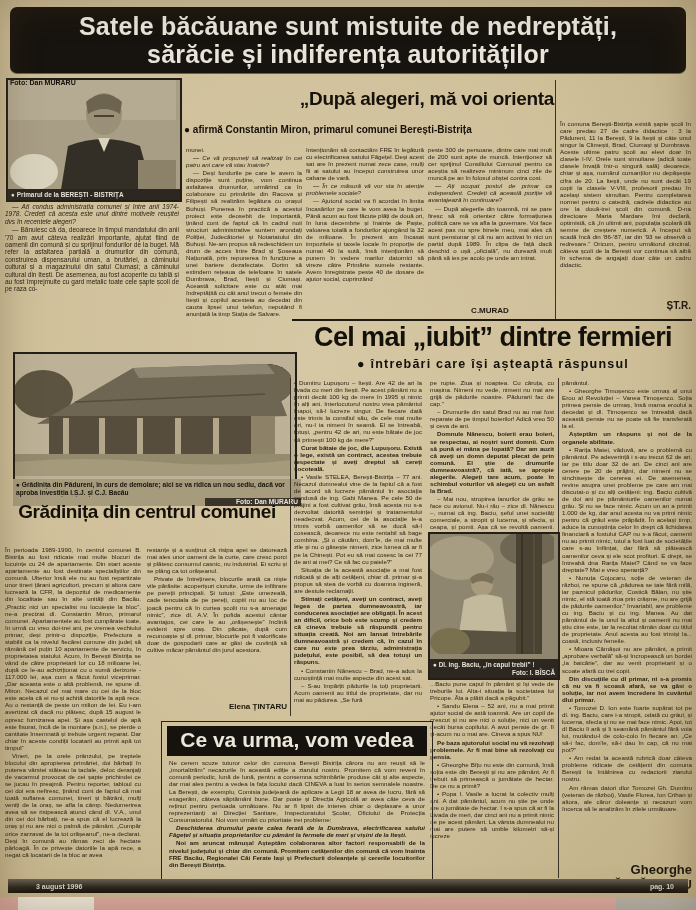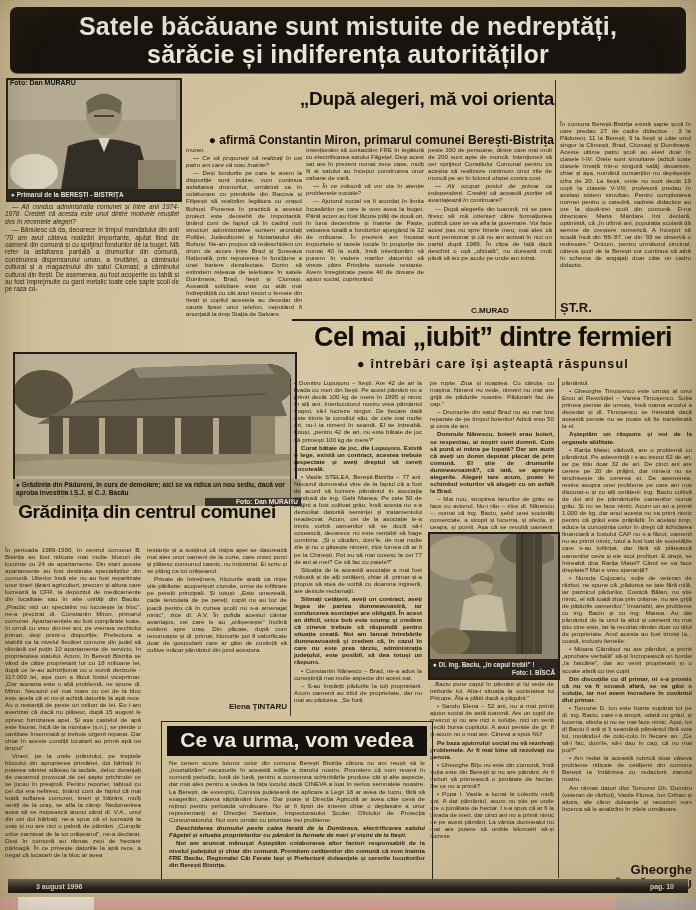--- a/index.html
+++ b/index.html
@@ -17,21 +17,21 @@
   .col{position:absolute;font-size:6.2px;line-height:1.14;text-align:justify;color:#241e13;overflow:hidden;}
   .para{margin:0 0 1px 0;text-indent:7px;}
   .para.ni{text-indent:0;}
   .para.i{font-style:italic;}
   .para.b{font-weight:bold;}
   .para.bi{font-weight:bold;font-style:italic;}
   .sig{position:absolute;font-weight:bold;font-size:8px;color:#1d1810;}
   
   .iv-head{position:absolute;left:184px;top:70px;width:370px;text-align:right;color:#16110a;margin-top:18px;}
   .iv-head .l{font-weight:bold;font-size:19px;line-height:1.12;letter-spacing:-.3px;white-space:nowrap;}
-  .iv-sub{position:absolute;left:184px;top:133px;width:370px;text-align:right;font-weight:bold;font-size:12px;color:#16110a;}
+  .iv-sub{position:absolute;left:184px;top:124px;width:370px;text-align:left;font-weight:bold;font-size:10px;color:#16110a;}
   
   .photo-box{position:absolute;border:2px solid #241f16;background:#a89d85;}
   .photo-credit{position:absolute;font-weight:bold;font-size:7px;color:#14100a;}
   .cap-bar{position:absolute;left:0;right:0;bottom:0;background:#2c2720;color:#e7e2d6;
         font-weight:bold;font-size:6.4px;line-height:1.15;padding:2px 3px;}
   
   .school-title{position:absolute;left:558px;top:80px;width:134px;text-align:center;font-weight:bold;
         font-size:16px;line-height:1.05;color:#14100a;letter-spacing:-.3px;}
   
   .sec-title{position:absolute;font-weight:bold;color:#14100a;text-align:center;}
@@ -105,21 +105,21 @@
       <p class="para ni">peste 300 de persoane, dintre care mai mult de 200 sunt apte de muncă. Intenționez să cer sprijinul Consiliului Comunal pentru ca aceștia să realizeze minimum cinci zile de muncă pe an în folosul obștei contra cost.</p>
       <p class="para i">— Ați ocupat postul de primar ca independent. Credeți că această poziție vă avantajează în continuare?</p>
       <p class="para">— După alegerile din toamnă, mi se pare firesc să mă orientez către formațiunea politică care se va afla la guvernare. Voi face acest pas nu spre binele meu, mai ales că sunt pensionar și că nu am activat în nici un partid după 1989. În clipa de față dacă deschid o ușă „oficială”, nu durează mult până să ies pe acolo pe unde am intrat.</p>
     </div>
   <div class="sig" style="left:428px;top:306px;width:124px;text-align:center;">C.MURAD</div>
 
   <div class="vrule" style="left:555px;top:80px;height:240px;"></div>
   <div class="col" style="left:560px;top:120px;width:131px;height:180px;">
       <p class="para ni">În comuna Berești-Bistrița există șapte școli în care predau 27 de cadre didactice : 3 la Pădureni, 11 la Berești, 9 la Itești și câte unul singur la Climești, Brad, Ciumași și Dumbrava. Aceste ultime patru școli au elevi doar în clasele I-IV. Orele sunt simultane (adică toate clasele învață într-o singură sală) deoarece, chiar și așa, numărul cursanților nu depășește cifra de 20. La Itești, unde nu sunt decât 19 copii la clasele V-VIII, profesorii predau în același sistem simultan. Pentru completarea normei pentru o catedră, cadrele didactice au ore la două-trei școli din comună. D-na directoare Maria Mardare îmi declară, optimistă, că „în ultimii ani, populația școlară dă semne de creștere numerică. A început să scadă încă din '86-'87, iar din '93 se observă o redresare.” Oricum, pentru următorul cincinal, câteva școli de la Berești vor continua să aibă în schema de angajați doar câte un cadru didactic.</p>
     </div>
-  <div class="sig" style="left:560px;top:300px;width:131px;text-align:left;font-size:13px;">ȘT.R.</div>
+  <div class="sig" style="left:560px;top:300px;width:131px;text-align:right;font-size:10px;">ȘT.R.</div>
 
   <div class="hrule" style="left:292px;top:319px;width:400px;"></div>
 
   <div class="photo-box" style="left:13px;top:352px;width:280px;height:126px;background:#bdb297;">
     <svg width="276" height="122" viewBox="0 0 276 122">
       <rect width="276" height="122" fill="#bdb297"></rect>
       <ellipse cx="28" cy="40" rx="30" ry="24" fill="#5c5440"></ellipse>
       <ellipse cx="252" cy="30" rx="26" ry="20" fill="#6e английский"></ellipse>
       <ellipse cx="252" cy="30" rx="26" ry="20" fill="#6e6650"></ellipse>
       <polygon points="22,70 118,14 252,10 272,62" fill="#6e6553"></polygon>

